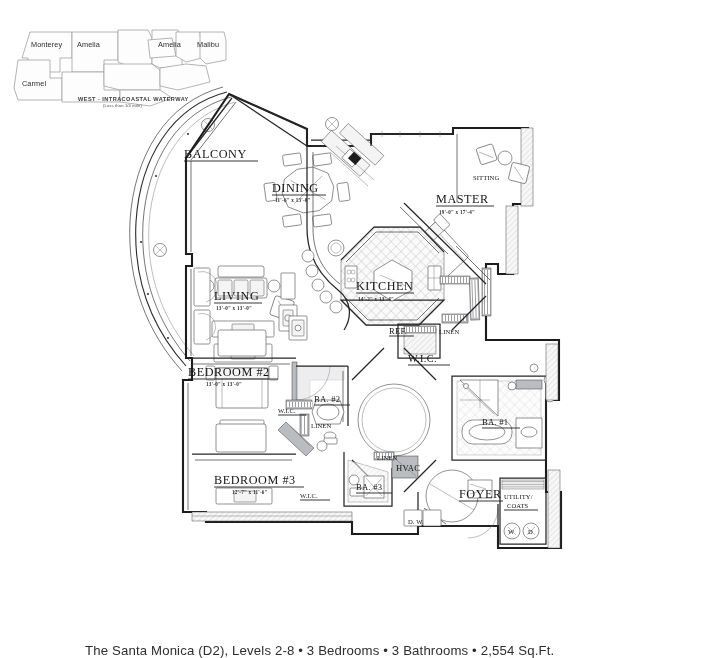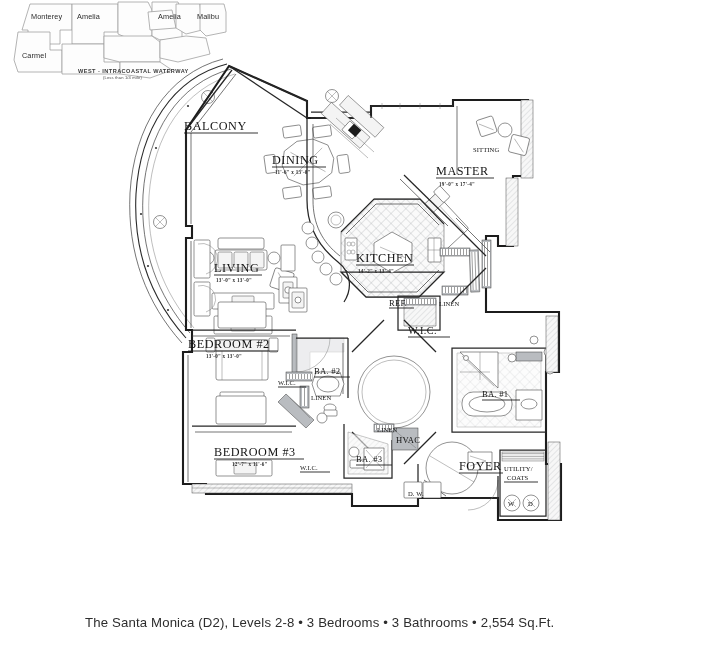--- a/index.html
+++ b/index.html
@@ -2,21 +2,21 @@
 <html><head>
 <meta charset="utf-8">
 <style>
   html,body{margin:0;padding:0;background:#ffffff;}
   body{
     width:710px;height:658px;overflow:hidden;
     font-family:"Liberation Sans", sans-serif;
     color:#1a1a1a;
     position:relative;
   }
-  #plan-root{position:absolute;inset:0;}
+  #plan-root{position:absolute;inset:0;margin-top:28px;}
   svg{display:block;}
 
   .keymap-label{
     font-family:"Liberation Sans", sans-serif;
     font-size:7.3px; fill:#2b2b2b; letter-spacing:.1px;
   }
   .waterway-label{
     font-family:"Liberation Sans", sans-serif;
     font-size:5.6px; fill:#3a3a3a; letter-spacing:.45px; font-weight:bold;
   }

